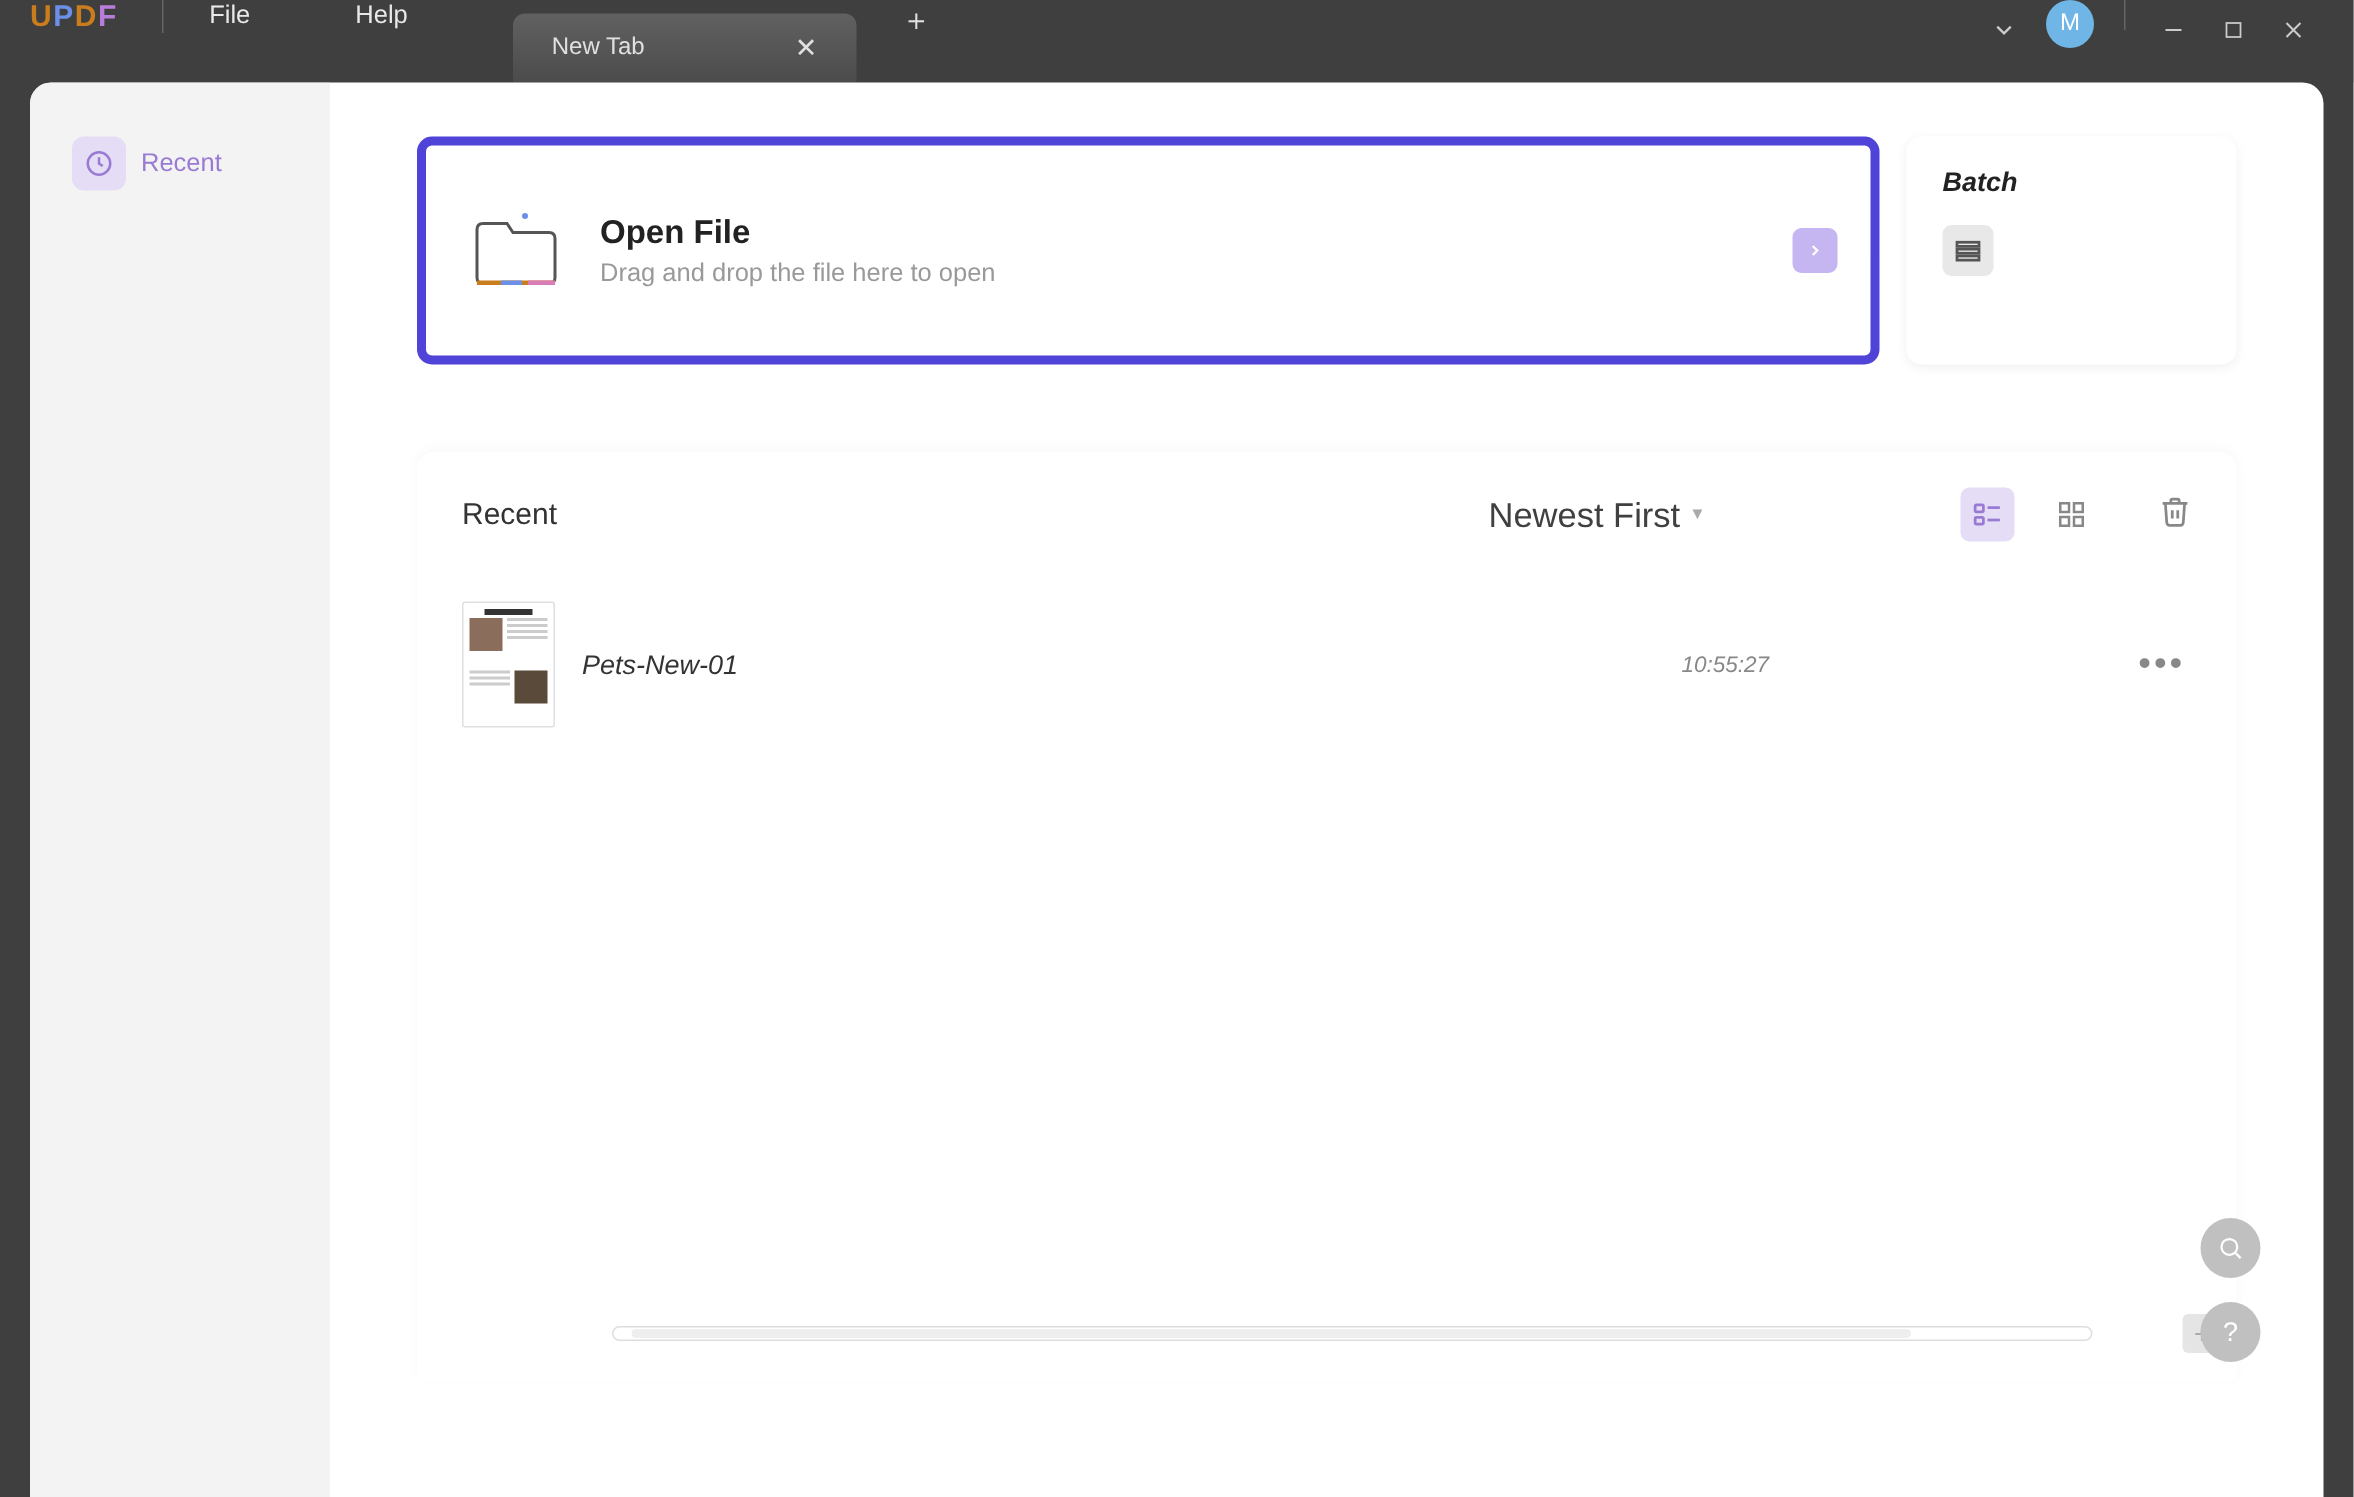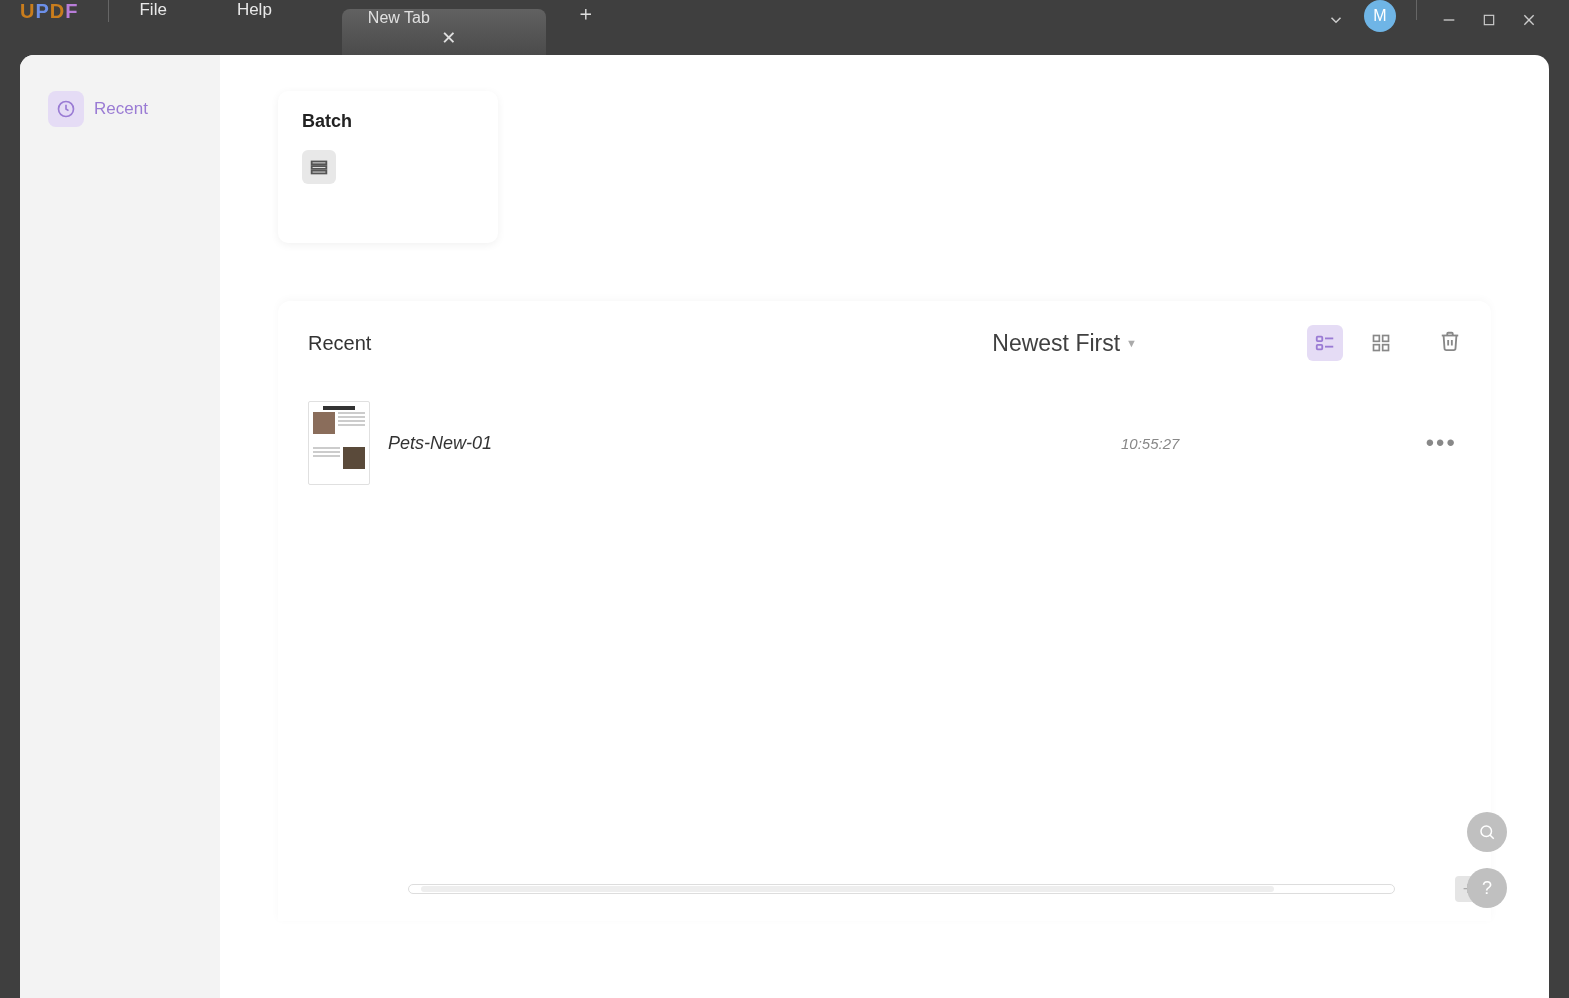--- a/index.html
+++ b/index.html
@@ -7,21 +7,21 @@
 
 
 .titlebar { height: 55px; background: #3f3f3f; display: flex; padding: 0 20px 0 20px; color: #fff; }
 .logo { font-size: 20px; font-weight: 700; letter-spacing: 1px; }
 .logo .u { color: #c97d1d; }
 .logo .p { color: #6c8fe8; }
 .logo .d { color: #c97d1d; }
 .logo .f { color: #b87dd8; }
 .vdiv { width: 1px; height: 22px; background: #666; margin: 0 30px; }
 .menu-item { color: #e8e8e8; font-size: 17px; margin-right: 70px; cursor: pointer; }
-.tab { display: flex; align-items: center; background: linear-gradient(to bottom, #616161, #4b4b4b); height: 46px; padding: 0 26px; border-radius: 8px 8px 0 0; margin-top: 9px; margin-left: 0px; flex-direction: column; }
+.tab { display: flex; align-items: center; background: linear-gradient(to bottom, #616161, #4b4b4b); height: 46px; padding: 0 26px; border-radius: 8px 8px 0 0; margin-top: 9px; margin-left: 0px; }
 .tab-label { color: #e0e0e0; font-size: 16px; margin-right: 90px; }
 .tab-close { color: #e0e0e0; font-size: 18px; cursor: pointer; margin-left: 10px; }
 .tab-new { color: #e0e0e0; font-size: 20px; margin-left: 30px; cursor: pointer; font-weight: 300; }
 .titlebar-spacer { flex: 1; }
 .tb-btn { width: 40px; height: 40px; display: flex; align-items: center; justify-content: center; cursor: pointer; color: #e0e0e0; }
 .avatar { width: 32px; height: 32px; border-radius: 50%; background: #6fb5e6; display: flex; align-items: center; justify-content: center; color: #fff; font-size: 16px; font-weight: 500; margin: 0 8px; }
 .tb-sep { width: 1px; height: 20px; background: #666; margin: 0 12px; }
 
 
 .app-body { position: absolute; top: 55px; left: 20px; right: 20px; bottom: 0; background: #fff; border-radius: 14px 14px 0 0; display: flex; overflow: hidden; justify-content: center; }
@@ -43,21 +43,21 @@
 
 
 .openfile { flex: 1; border: 6px solid #4f43d8; border-radius: 10px; background: #fff; height: 152px; display: flex; align-items: center; padding: 0 30px; cursor: pointer; position: relative; }
 .of-icon { width: 60px; height: 56px; margin-right: 26px; position: relative; }
 .of-text-title { font-size: 22px; font-weight: 600; color: #222; }
 .of-text-sub { font-size: 17px; color: #999; margin-top: 4px; }
 .of-chevron { position: absolute; right: 22px; width: 30px; height: 30px; background: #c5b5f0; border-radius: 6px; display: flex; align-items: center; justify-content: center; color: #fff; }
 
 
 .batch { width: 220px; background: #fff; border-radius: 10px; box-shadow: 0 2px 8px rgba(0,0,0,0.06); padding: 20px 24px; height: 152px; }
-.batch-title { font-size: 18px; font-weight: 600; color: #222; margin-bottom: 18px; }
+.batch-title { font-size: 18px; font-weight: 600; color: #222; margin-bottom: 18px; font-style: italic; }
 .batch-icon { width: 34px; height: 34px; background: #e8e8e8; border-radius: 6px; display: flex; align-items: center; justify-content: center; cursor: pointer; }
 
 
 .recent-panel { background: #fff; margin-top: 58px; border-radius: 12px 12px 0 0; padding: 24px 30px 0 30px; height: 620px; position: relative; box-shadow: 0 -2px 8px rgba(0,0,0,0.03); }
 .recent-header { display: flex; align-items: center; margin-bottom: 30px; }
 .recent-title { font-size: 20px; color: #333; }
 .recent-spacer { flex: 1; }
 .sort-label { font-size: 23px; color: #404040; margin-right: 6px; }
 .sort-caret { color: #aaa; font-size: 11px; }
 .view-btns { display: flex; gap: 20px; margin-left: 170px; align-items: center; }
@@ -142,20 +142,40 @@
             <circle cx="12" cy="12" r="9"></circle>
             <polyline points="12 7 12 12 15 14"></polyline>
           </svg>
       </span>
       <span class="side-label">Recent</span>
     </div>
   </div>
 
   <div class="content">
     <div class="top-row">
+      <div class="openfile">
+        <div class="of-icon">
+          <svg width="60" height="56" viewBox="0 0 60 56">
+            <path d="M4 14 L4 46 Q4 50 8 50 L52 50 Q56 50 56 46 L56 20 Q56 16 52 16 L28 16 L24 10 L8 10 Q4 10 4 14 Z" fill="none" stroke="#555" stroke-width="2"></path>
+            <rect x="4" y="48" width="52" height="3" fill="#c97d1d"></rect>
+            <rect x="20" y="48" width="14" height="3" fill="#6c8fe8"></rect>
+            <rect x="38" y="48" width="18" height="3" fill="#d87db8"></rect>
+            <circle cx="36" cy="5" r="2" fill="#6c8fe8"></circle>
+          </svg>
+        </div>
+        <div>
+          <div class="of-text-title">Open File</div>
+          <div class="of-text-sub">Drag and drop the file here to open</div>
+        </div>
+        <div class="of-chevron">
+          <svg width="12" height="12" viewBox="0 0 24 24" fill="none" stroke="#fff" stroke-width="3">
+              <polyline points="9 6 15 12 9 18"></polyline>
+            </svg>
+        </div>
+      </div>
       <div class="batch">
         <div class="batch-title">Batch</div>
         <div class="batch-icon">
           <svg width="22" height="22" viewBox="0 0 24 24" fill="none" stroke="#555" stroke-width="2">
               <rect x="4" y="6" width="16" height="3"></rect>
               <rect x="4" y="11" width="16" height="3"></rect>
               <rect x="4" y="16" width="16" height="3"></rect>
             </svg>
         </div>
       </div>

